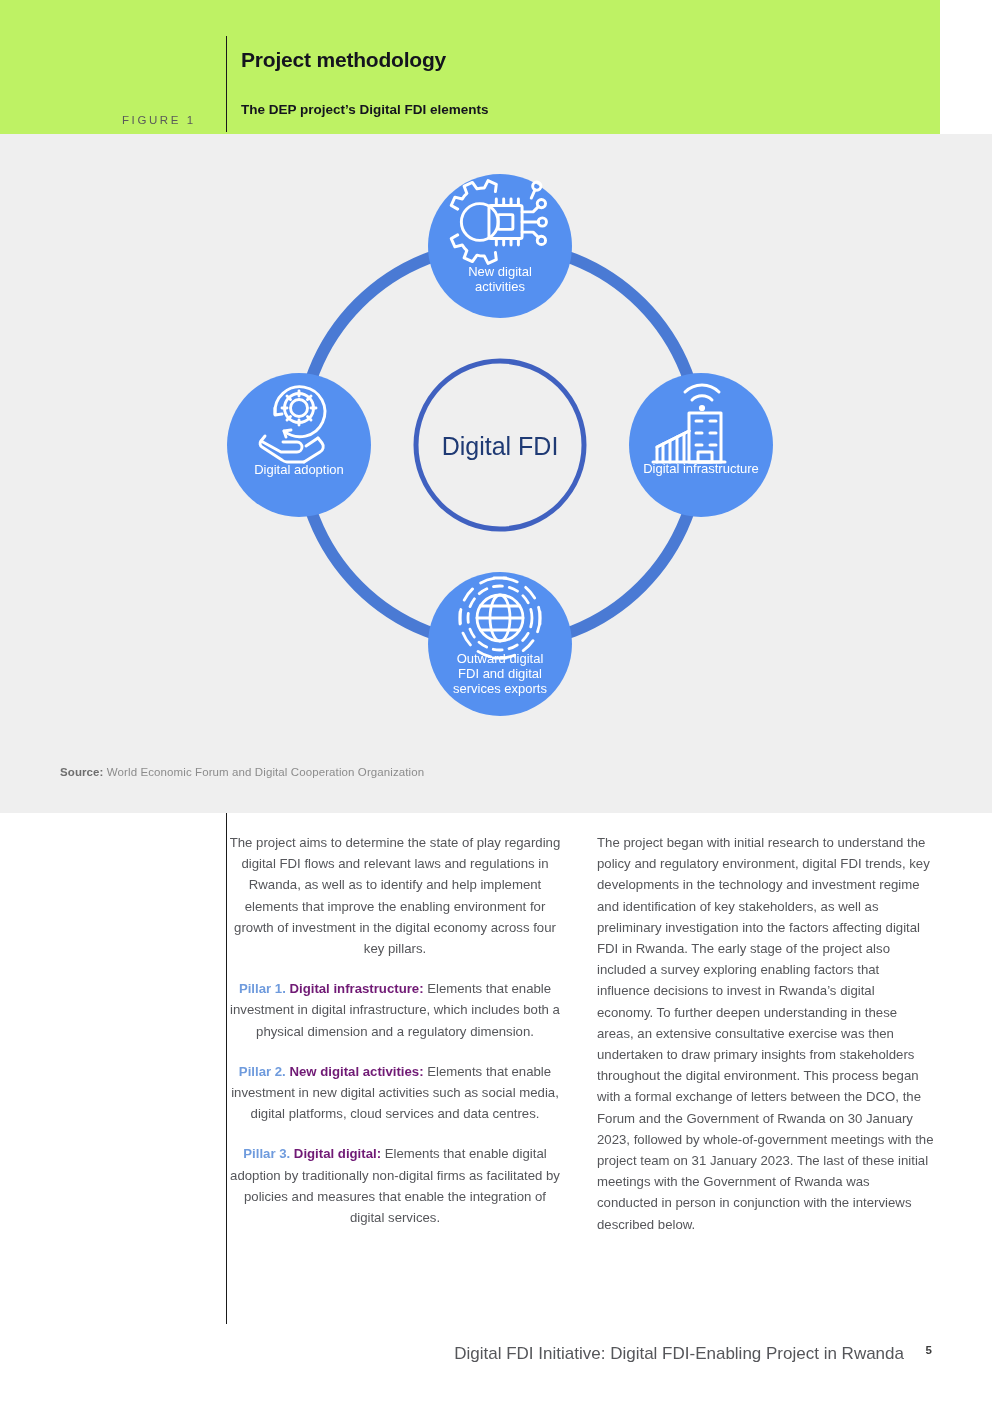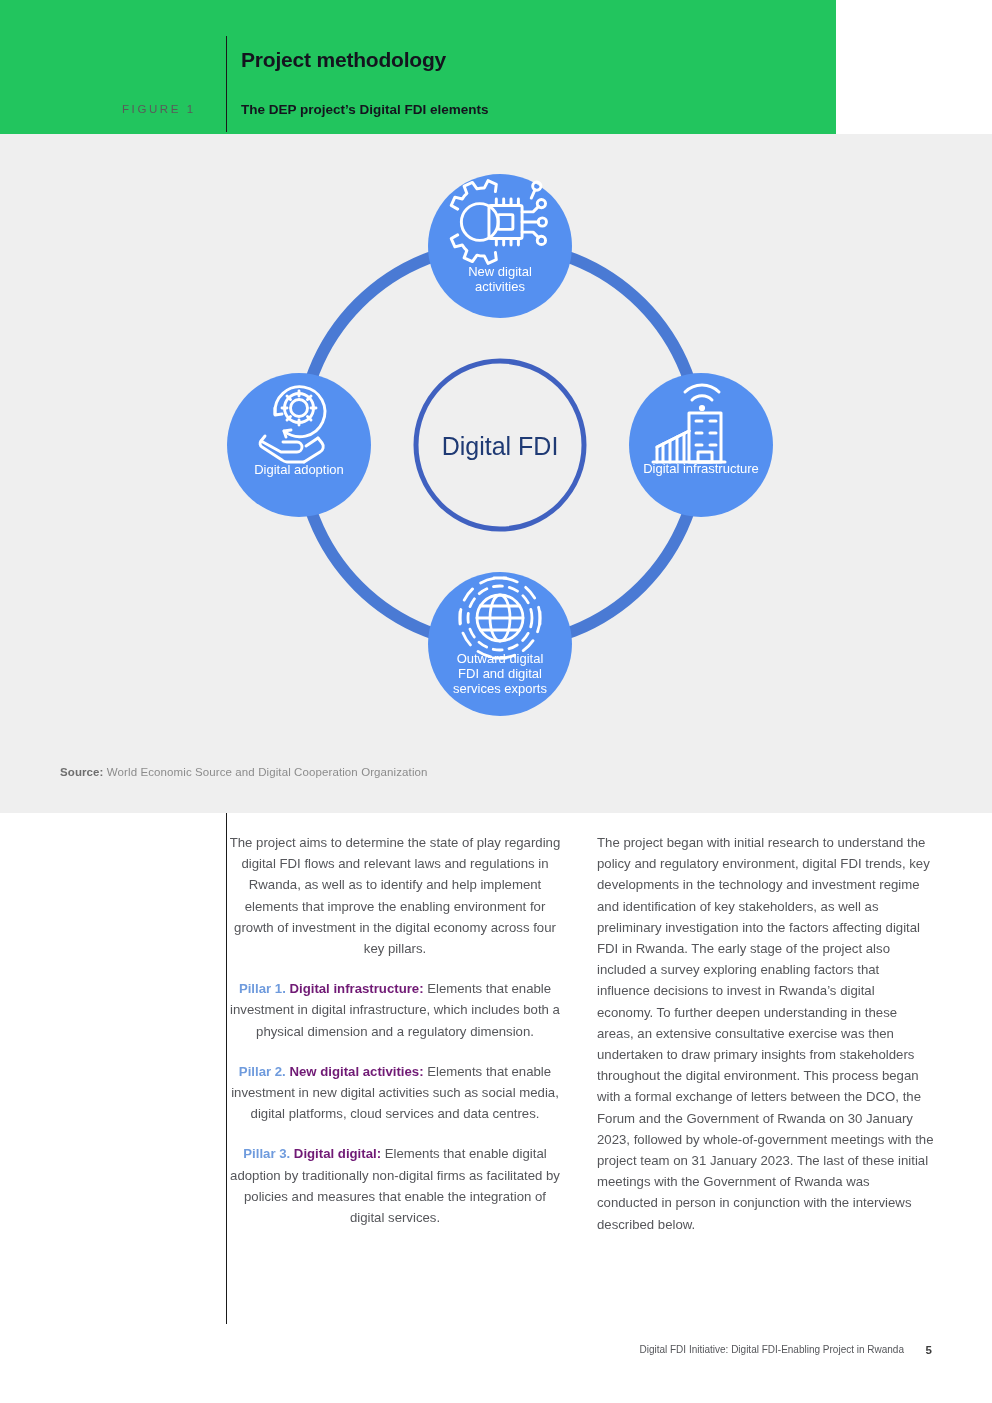--- a/index.html
+++ b/index.html
@@ -14,23 +14,23 @@
     position: relative;
     font-family: "Liberation Sans", "DejaVu Sans", sans-serif;
     color: #3c3c3c;
     overflow: hidden;
   }
 
   
   .header {
     position: absolute;
     left: 0; top: 0;
-    width: 836px;
+    width: 940px;
     height: 134px;
-    background: #22c55e;
+    background: #bef264;
   }
   .header-rule {
     position: absolute;
     left: 226px;
     top: 36px;
     width: 1px;
     height: 96px;
     background: #1a1a1a;
   }
   .section-title {
@@ -39,21 +39,21 @@
     top: 46px;
     font-size: 21px;
     font-weight: bold;
     letter-spacing: -0.2px;
     color: #14141e;
     line-height: 28px;
   }
   .figure-label {
     position: absolute;
     left: 122px;
-    top: 101px;
+    top: 112px;
     font-size: 11.5px;
     letter-spacing: 2.6px;
     color: #5a5a5a;
     line-height: 16px;
   }
   .figure-caption {
     position: absolute;
     left: 241px;
     top: 101px;
     font-size: 13.5px;
@@ -162,21 +162,21 @@
     right: 60px;
     top: 0;
     font-size: 11.5px;
     font-weight: bold;
     color: #3c3c3c;
   }
   .footer-label {
     position: absolute;
     right: 88px;
     top: 0;
-    font-size: 10px;
+    font-size: 17px;
     color: #55565a;
     white-space: nowrap;
   }
 </style>
 </head>
 <body>
 
 <div class="header">
   <div class="header-rule"></div>
   <div class="section-title">Project methodology</div>
@@ -290,21 +290,21 @@
           <path d="M5 40 l16 -10 a6 6 0 0 0 2 -9 l-4 -5"></path>
           <path d="M19 16 l-12 8"></path>
         </g>
         <text class="node-label" x="103" y="304">Digital adoption</text>
       </g>
     </svg>
   </div>
 
   <div class="source-line">
     <span class="src-key">Source:</span>
-    <span>World Economic Source and Digital Cooperation Organization</span>
+    <span>World Economic Forum and Digital Cooperation Organization</span>
   </div>
 </div>
 
 <div class="body-rule"></div>
 
 <div class="col col-left">
   <p>The project aims to determine the state of play regarding digital FDI flows and relevant laws and regulations in Rwanda, as well as to identify and help implement elements that improve the enabling environment for growth of investment in the digital economy across four key pillars.</p>
 
   <p>
     <span class="pillar-tag">Pillar 1.</span>

